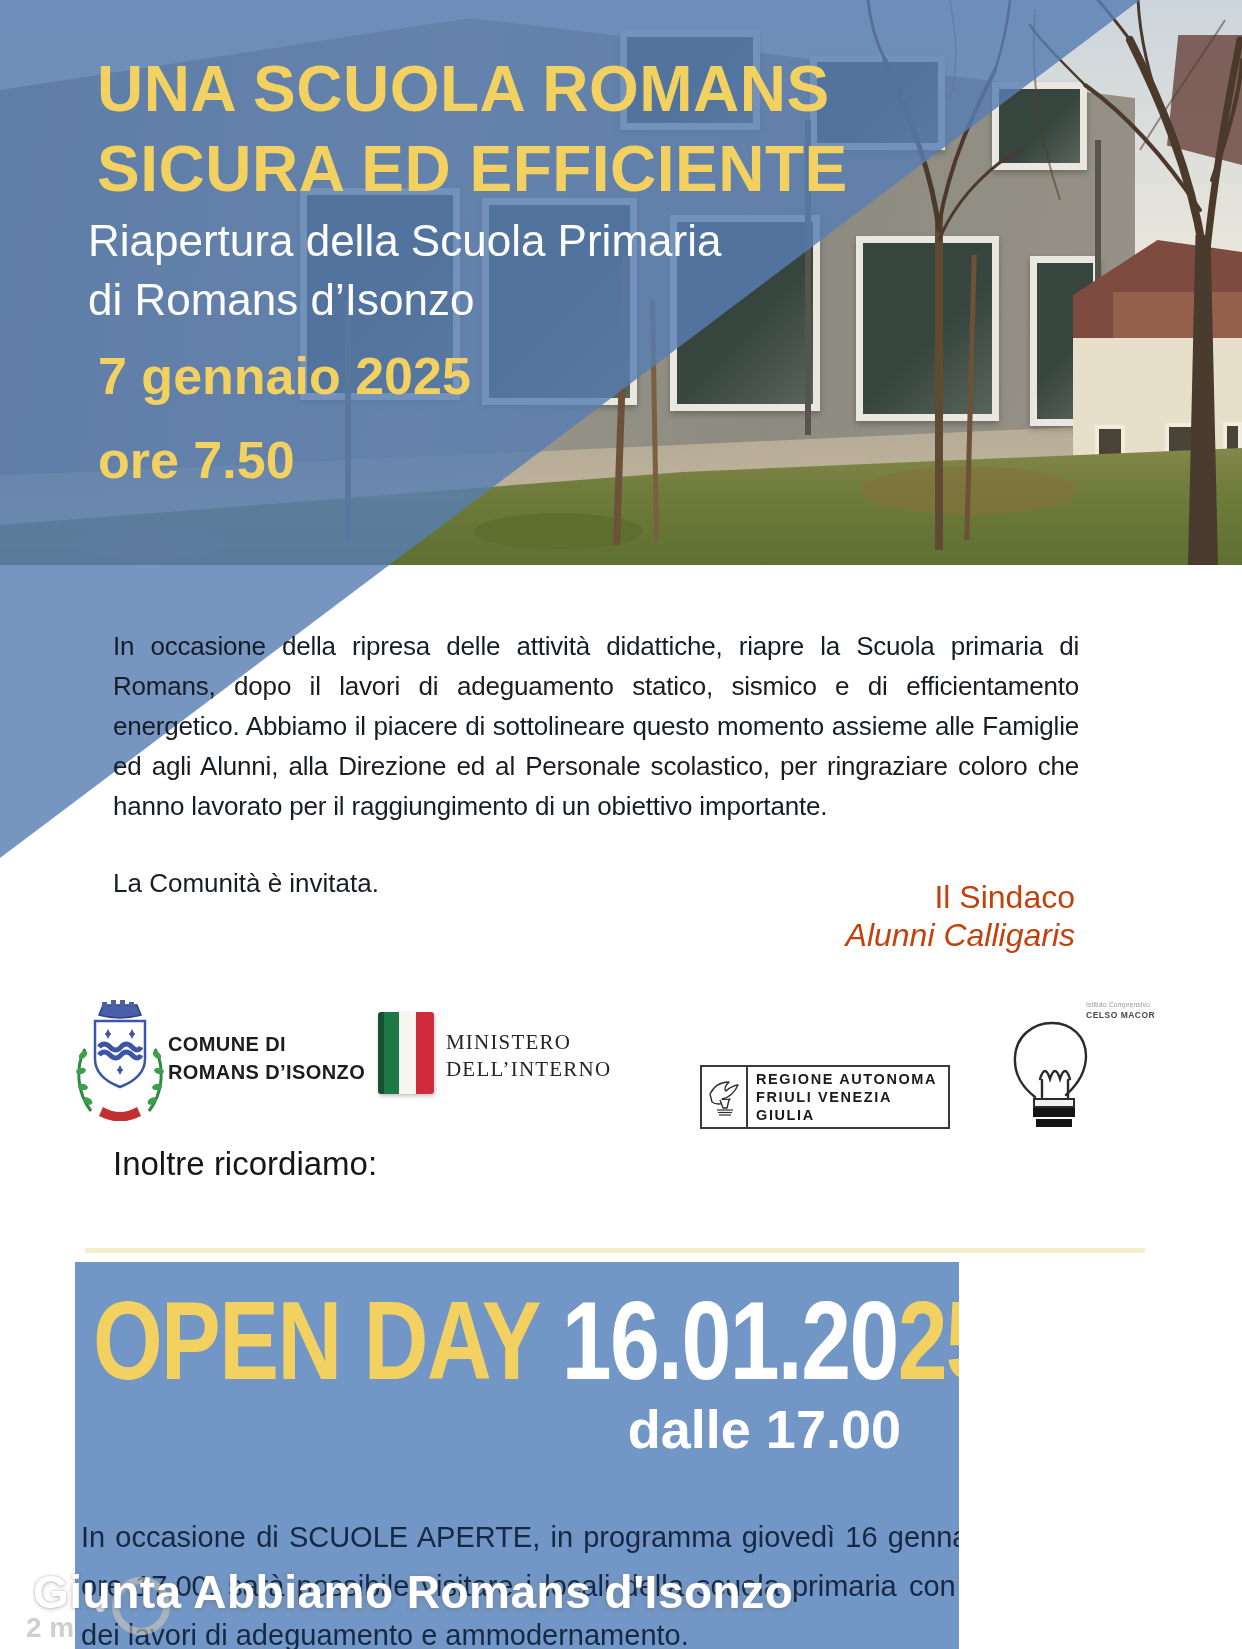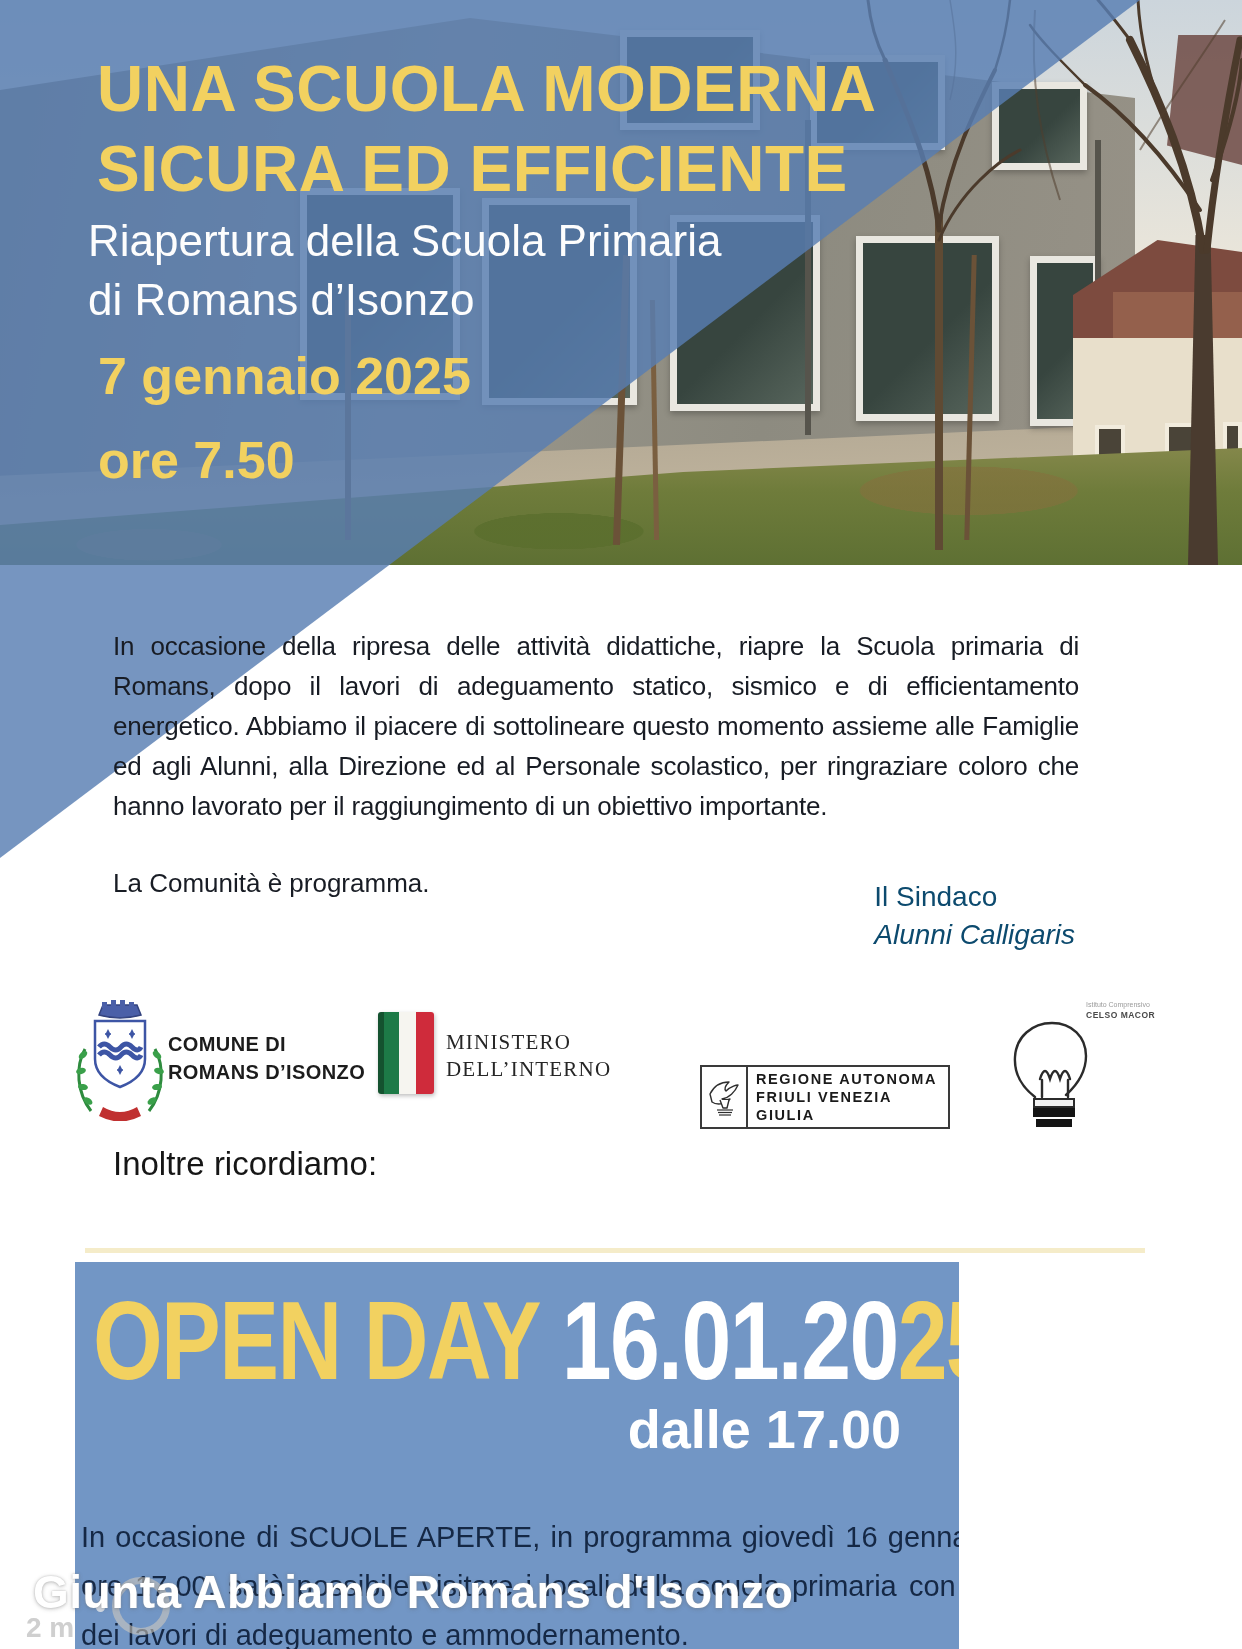--- a/index.html
+++ b/index.html
@@ -50,21 +50,21 @@
   .title{left:97px;top:50px;font-size:64px;font-weight:bold;line-height:79px;letter-spacing:.5px;}
   .subtitle{left:88px;top:212px;font-size:44px;color:#fdfdfd;line-height:58px;font-weight:400;}
   .hdate{left:98px;top:346px;font-size:52px;font-weight:bold;}
   .htime{left:98px;top:430px;font-size:52px;font-weight:bold;}
 
   
   .body-par{position:absolute;left:113px;top:600px;width:966px;z-index:6;
        font-size:26px;line-height:40px;color:#181c24;text-align:justify;text-align-last:left;
        letter-spacing:-.2px;}
   .invite{position:absolute;left:113px;top:842px;font-size:26px;color:#181c24;z-index:6;}
-  .signature{position:absolute;right:167px;top:878px;text-align:left;color:#0c4a6e;font-size:28px;line-height:38px;}
+  .signature{position:absolute;right:167px;top:878px;text-align:right;color:#c2410c;font-size:32px;line-height:38px;}
   .sig-name{font-style:italic;}
 
   
   .logos{position:absolute;left:0;top:985px;width:1242px;height:150px;}
   .comune-label{position:absolute;left:168px;top:45px;font-size:20px;font-weight:bold;
        color:#1c1c1c;line-height:28px;letter-spacing:.4px;}
   .ministero-flag{position:absolute;left:378px;top:27px;width:56px;height:82px;border-radius:3px;
        background:linear-gradient(90deg,#14522f 0 10%,#1d7a47 10% 37%,#f6f5f0 37% 67%,#cf2b3b 67% 100%);
        box-shadow:1px 2px 4px rgba(0,0,0,.25);}
   .ministero-label{position:absolute;left:446px;top:44px;font-family:"Liberation Serif","DejaVu Serif",serif;
@@ -157,29 +157,29 @@
       <g stroke="rgba(80,62,45,.55)" fill="none">
         <path d="M1060 200 C1040 140 1030 80 1035 10" stroke-width="2"></path>
         <path d="M1140 150 C1170 100 1200 60 1225 20" stroke-width="2"></path>
         <path d="M950 100 C960 60 955 30 950 0" stroke-width="1.5"></path>
       </g>
     </svg>
   </div>
 
   <div class="blue-overlay"></div>
 
-  <div class="htext title" style="color:#F2D160;">UNA SCUOLA MODERNA</div>
+  <div class="htext title" style="color:#F2D160;">UNA SCUOLA ROMANS</div>
   <div class="htext title" style="color:#F2D160;top:130px;">SICURA ED EFFICIENTE</div>
   <div class="htext subtitle">Riapertura della Scuola Primaria</div>
   <div class="htext subtitle" style="top:271px;">di Romans d’Isonzo</div>
   <div class="htext hdate" style="color:#F2D160;">7 gennaio 2025</div>
   <div class="htext htime" style="color:#F2D160;">ore 7.50</div>
 
   <p class="body-par">In occasione della ripresa delle attività didattiche, riapre la Scuola primaria di Romans, dopo il lavori di adeguamento statico, sismico e di efficientamento energetico. Abbiamo il piacere di sottolineare questo momento assieme alle Famiglie ed agli Alunni, alla Direzione ed al Personale scolastico, per ringraziare coloro che hanno lavorato per il raggiungimento di un obiettivo importante.</p>
-  <p class="invite">La Comunità è programma.</p>
+  <p class="invite">La Comunità è invitata.</p>
   <div class="signature">
     <div>Il Sindaco</div>
     <div class="sig-name">Alunni Calligaris</div>
   </div>
 
   <div class="logos">
 
     <svg style="position:absolute;left:75px;top:8px;" width="90" height="128" viewBox="0 0 90 128">
       <path d="M24 22 l4 -10 h34 l4 10 q-21 6 -42 0 Z" fill="#4a5fa8" stroke="#33437f" stroke-width="1.5"></path>
       <rect x="27" y="9" width="5" height="6" fill="#4a5fa8"></rect>

